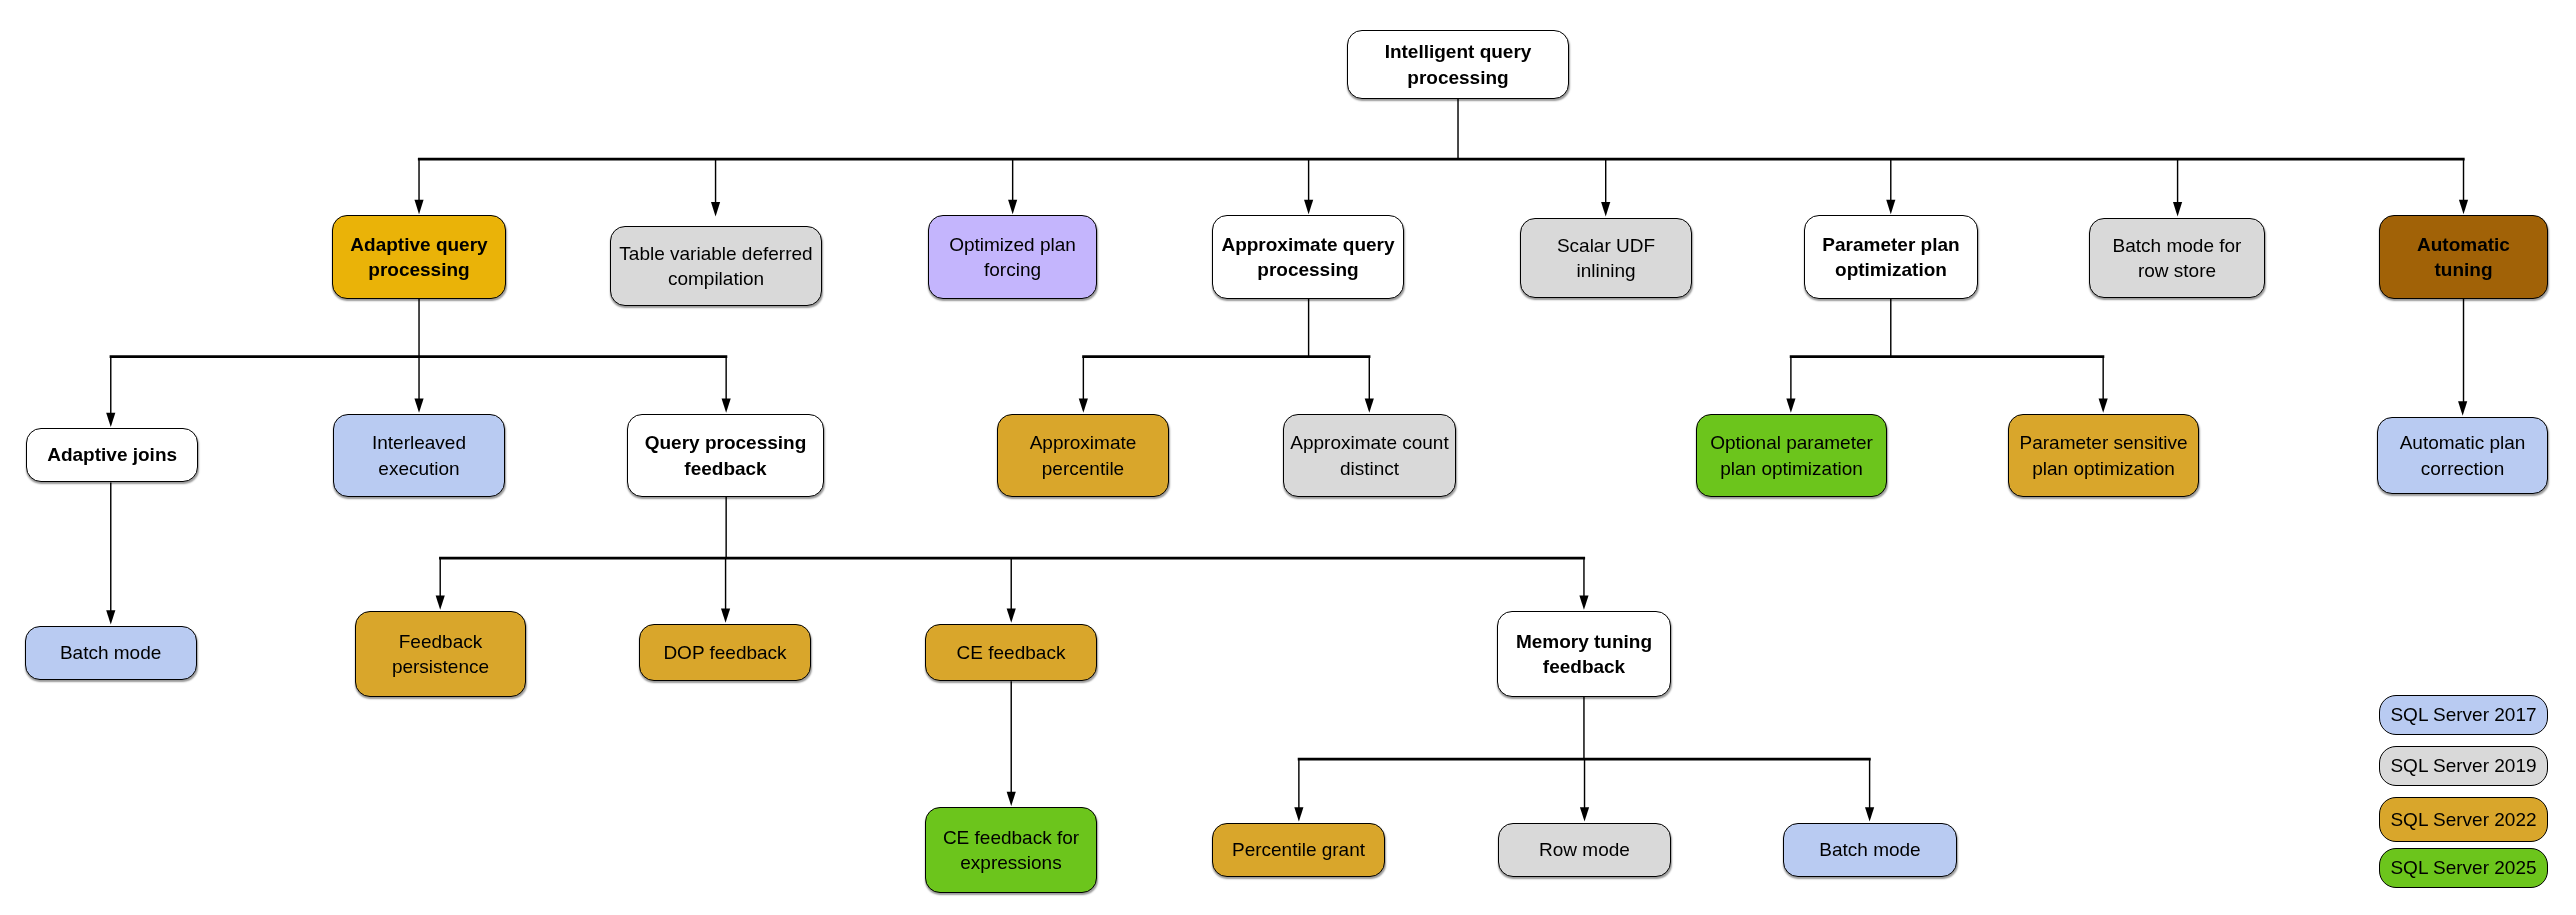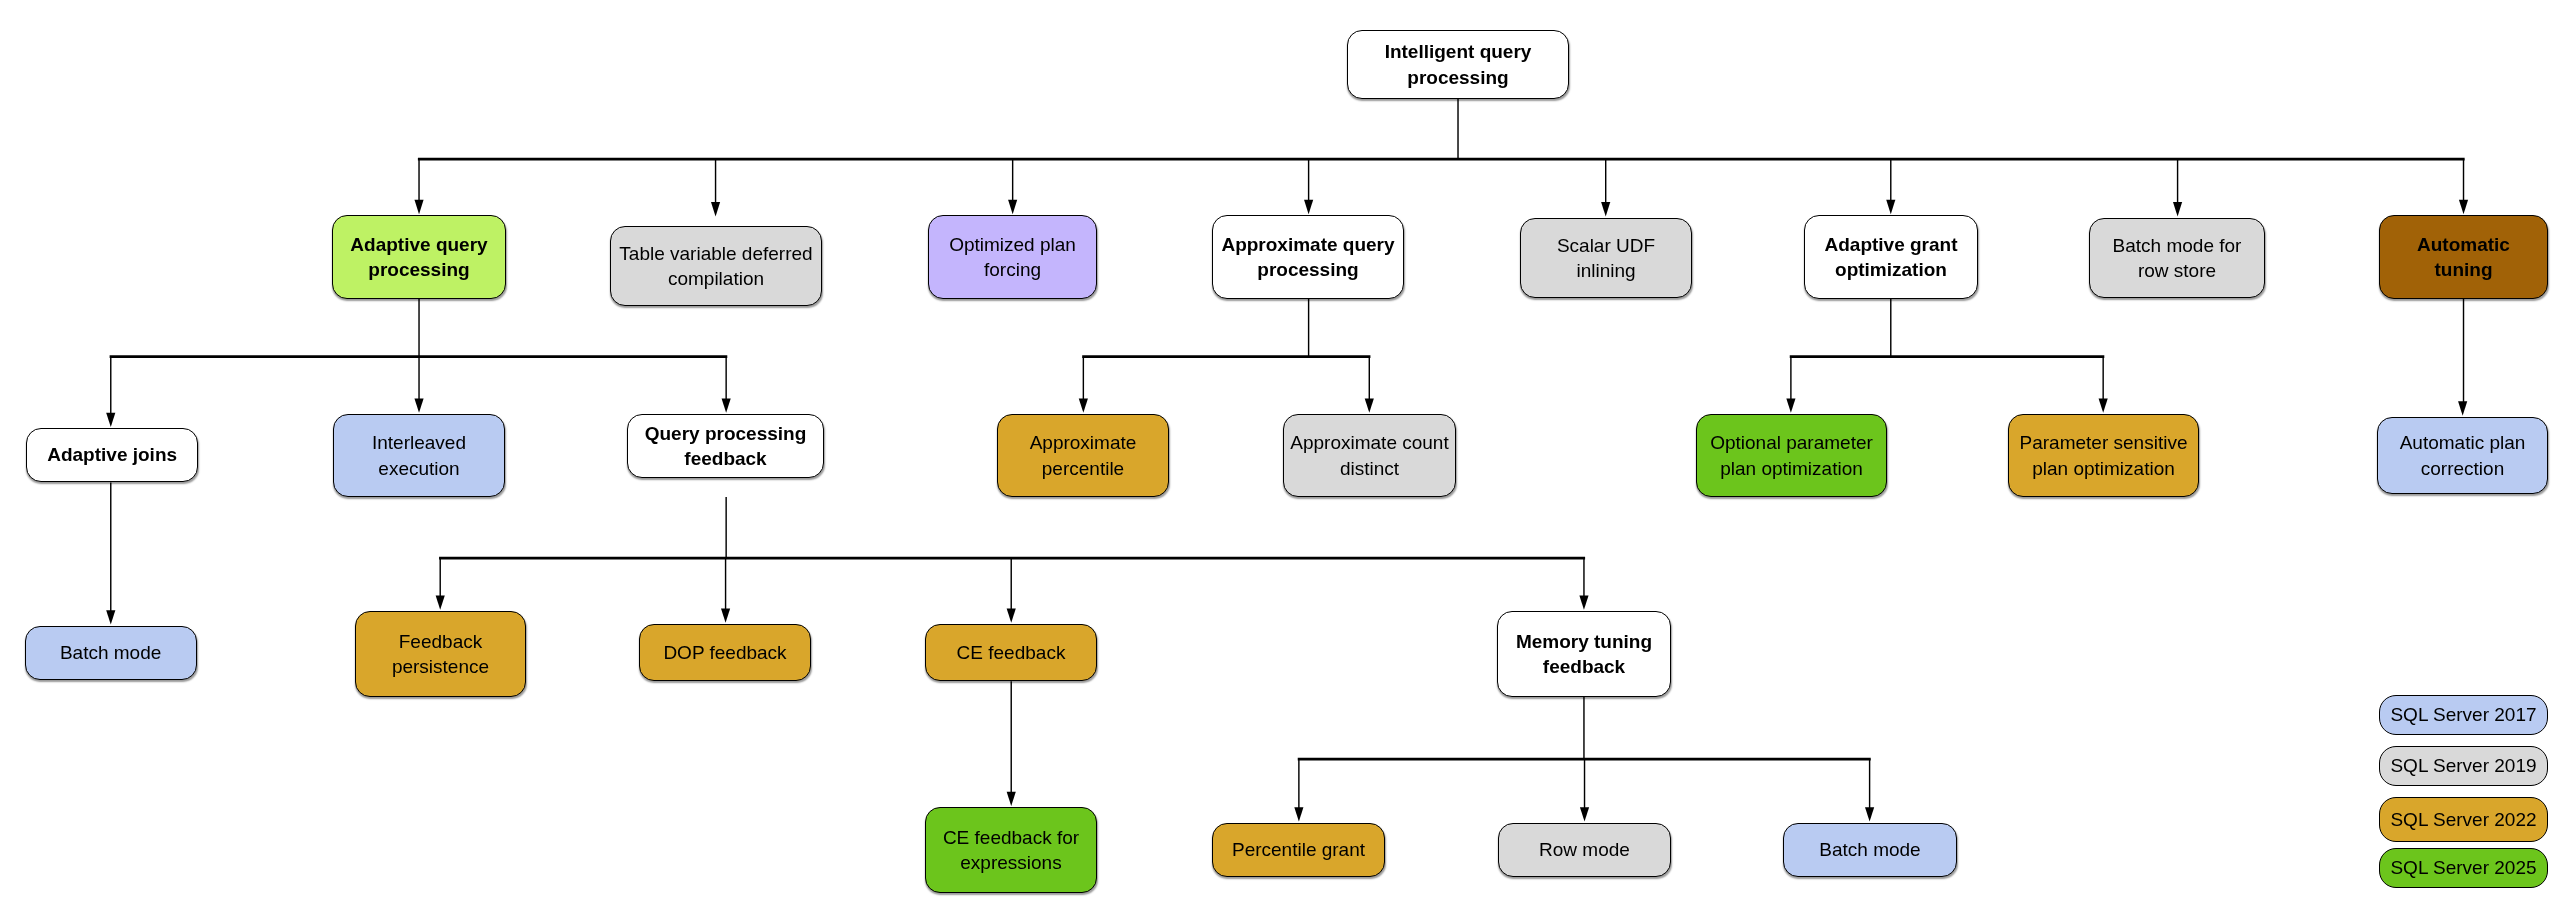--- a/index.html
+++ b/index.html
@@ -102,51 +102,51 @@
       <polygon points="2261,1410 2277,1410 2269,1435" fill="#000000"></polygon>
       <line x1="2768" y1="1326" x2="2768" y2="1415" stroke="#000000" stroke-width="2.5"></line>
       <polygon points="2760,1410 2776,1410 2768,1435" fill="#000000"></polygon>
       <line x1="3266" y1="1326" x2="3266" y2="1415" stroke="#000000" stroke-width="2.5"></line>
       <polygon points="3258,1410 3274,1410 3266,1435" fill="#000000"></polygon>
     </svg>
   <div id="nodes">
       <div class="node category" style="left: 1347px; top: 30px; width: 222px; height: 69px; background: rgb(255, 255, 255);">
         <span>Intelligent query processing</span>
       </div>
-      <div class="node category" style="left: 332px; top: 215px; width: 174px; height: 84px; background: #bef264;">
+      <div class="node category" style="left: 332px; top: 215px; width: 174px; height: 84px; background: #eab308;">
         <span>Adaptive query processing</span>
       </div>
       <div class="node" style="left: 610px; top: 218px; width: 212px; height: 80px; background: rgb(217, 217, 217); margin-top: 8px;">
         <span>Table variable deferred compilation</span>
       </div>
       <div class="node" style="left: 928px; top: 215px; width: 169px; height: 84px; background: #c4b5fd;">
         <span>Optimized plan forcing</span>
       </div>
       <div class="node category" style="left: 1212px; top: 215px; width: 192px; height: 84px; background: rgb(255, 255, 255);">
         <span>Approximate query processing</span>
       </div>
       <div class="node" style="left: 1520px; top: 218px; width: 172px; height: 80px; background: rgb(217, 217, 217);">
         <span>Scalar UDF inlining</span>
       </div>
       <div class="node category" style="left: 1804px; top: 215px; width: 174px; height: 84px; background: rgb(255, 255, 255);">
-        <span>Adaptive grant optimization</span>
+        <span>Parameter plan optimization</span>
       </div>
       <div class="node" style="left: 2089px; top: 218px; width: 176px; height: 80px; background: rgb(217, 217, 217);">
         <span>Batch mode for row store</span>
       </div>
       <div class="node category" style="left: 2379px; top: 215px; width: 169px; height: 84px; background: #a16207;">
         <span>Automatic tuning</span>
       </div>
       <div class="node category" style="left: 26px; top: 428px; width: 172px; height: 54px; background: rgb(255, 255, 255); padding-left: 6px;">
         <span>Adaptive joins</span>
       </div>
       <div class="node" style="left: 333px; top: 414px; width: 172px; height: 83px; background: rgb(185, 203, 242);">
         <span>Interleaved execution</span>
       </div>
-      <div class="node category" style="left: 627px; top: 414px; width: 197px; height: 64px; background: rgb(255, 255, 255);">
+      <div class="node category" style="left: 627px; top: 414px; width: 197px; height: 83px; background: rgb(255, 255, 255);">
         <span>Query processing feedback</span>
       </div>
       <div class="node" style="left: 997px; top: 414px; width: 172px; height: 83px; background: rgb(217, 166, 43);">
         <span>Approximate percentile</span>
       </div>
       <div class="node" style="left: 1283px; top: 414px; width: 173px; height: 83px; background: rgb(217, 217, 217);">
         <span>Approximate count distinct</span>
       </div>
       <div class="node" style="left: 1696px; top: 414px; width: 191px; height: 83px; background: rgb(108, 197, 28);">
         <span>Optional parameter plan optimization</span>

